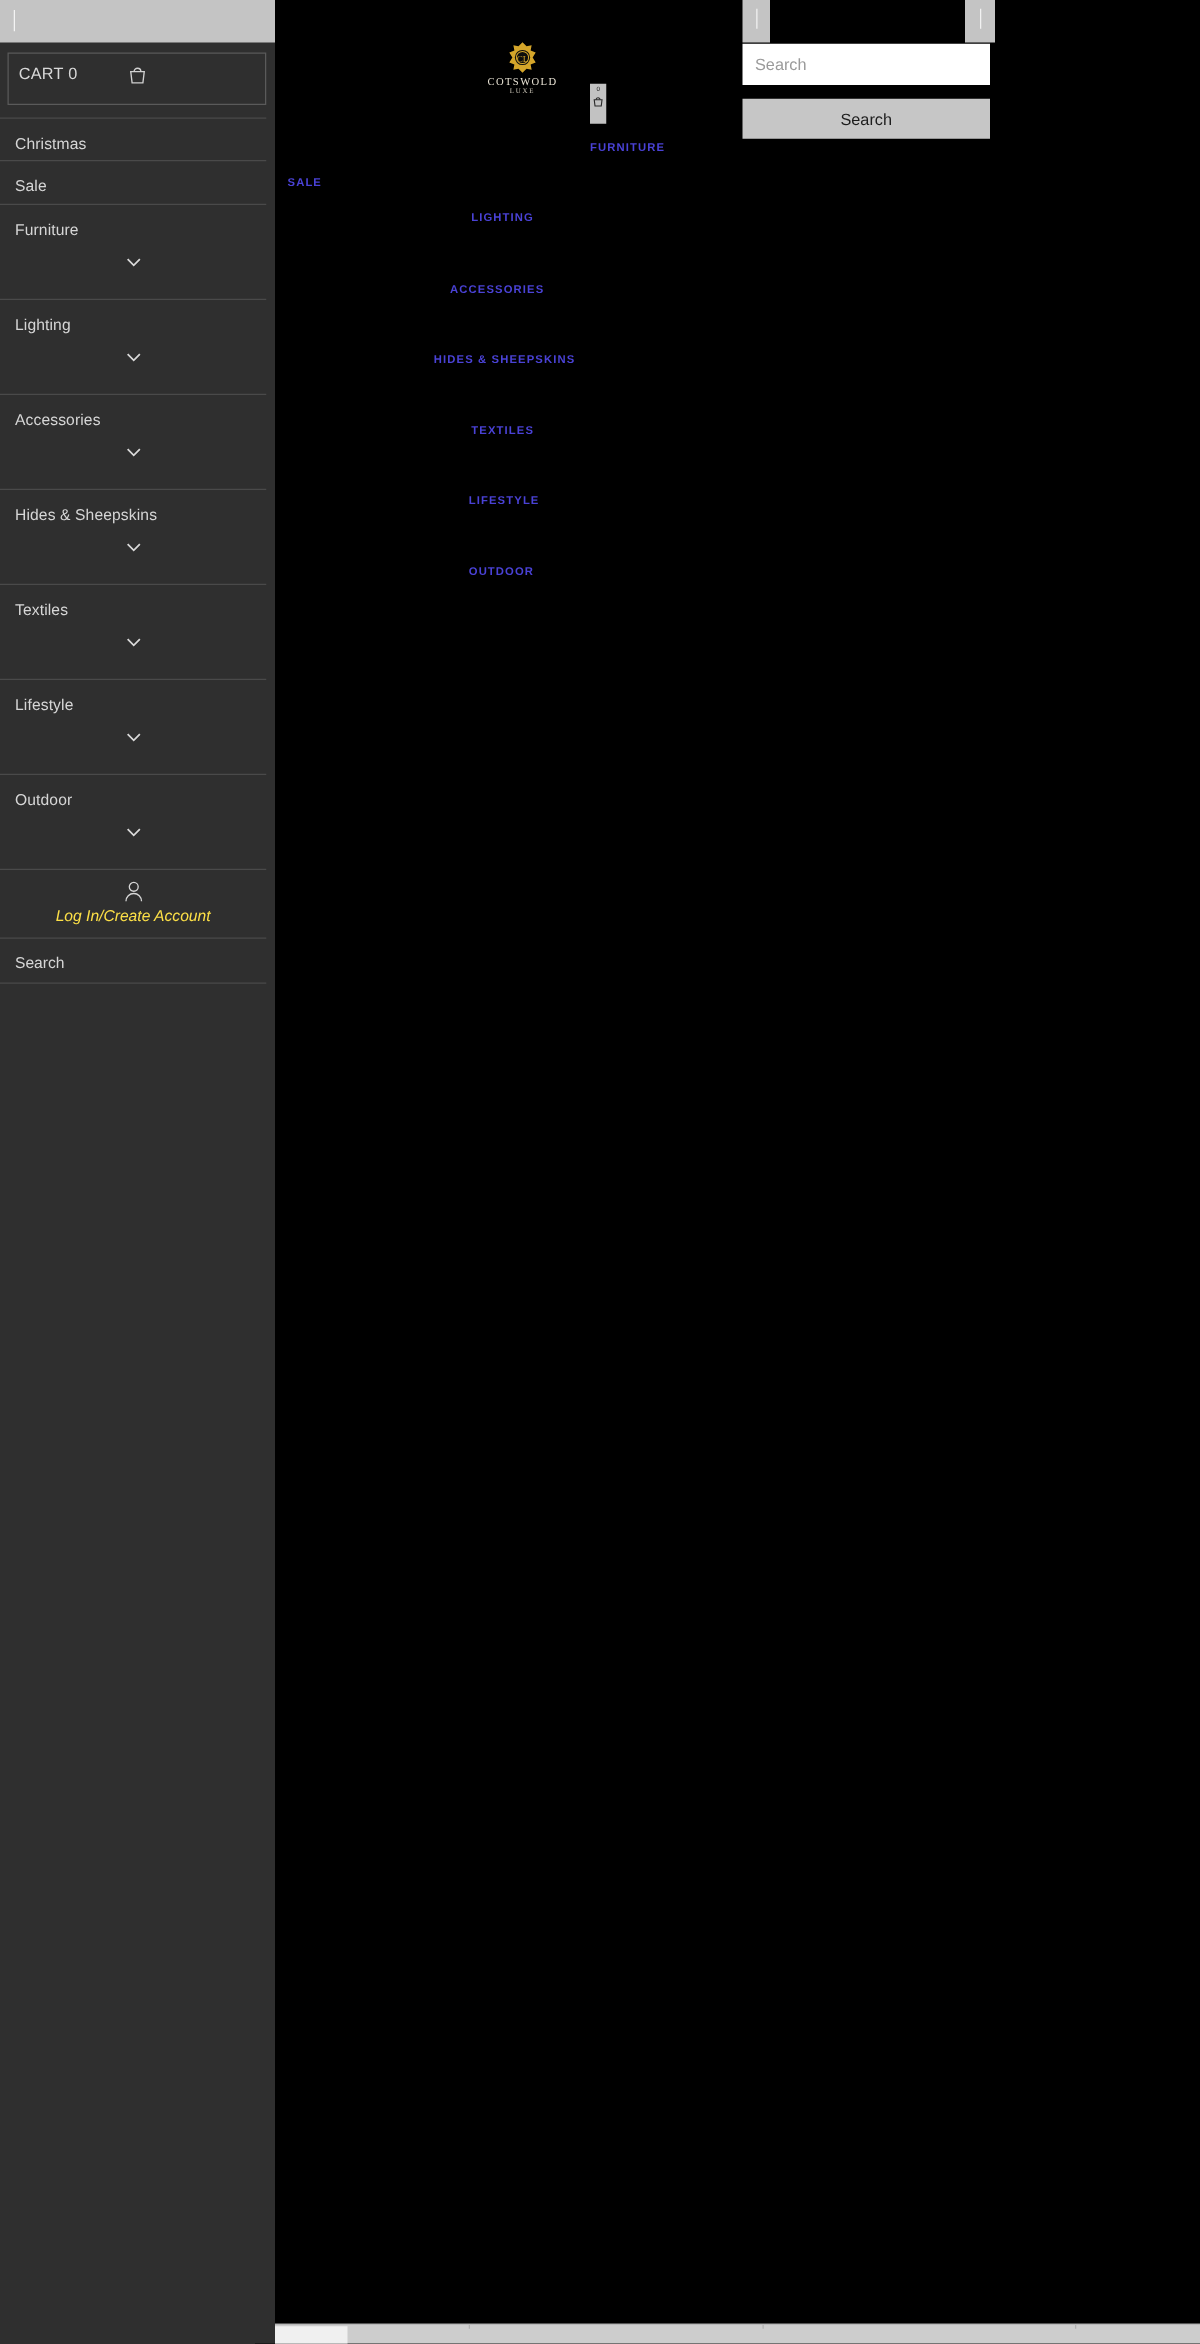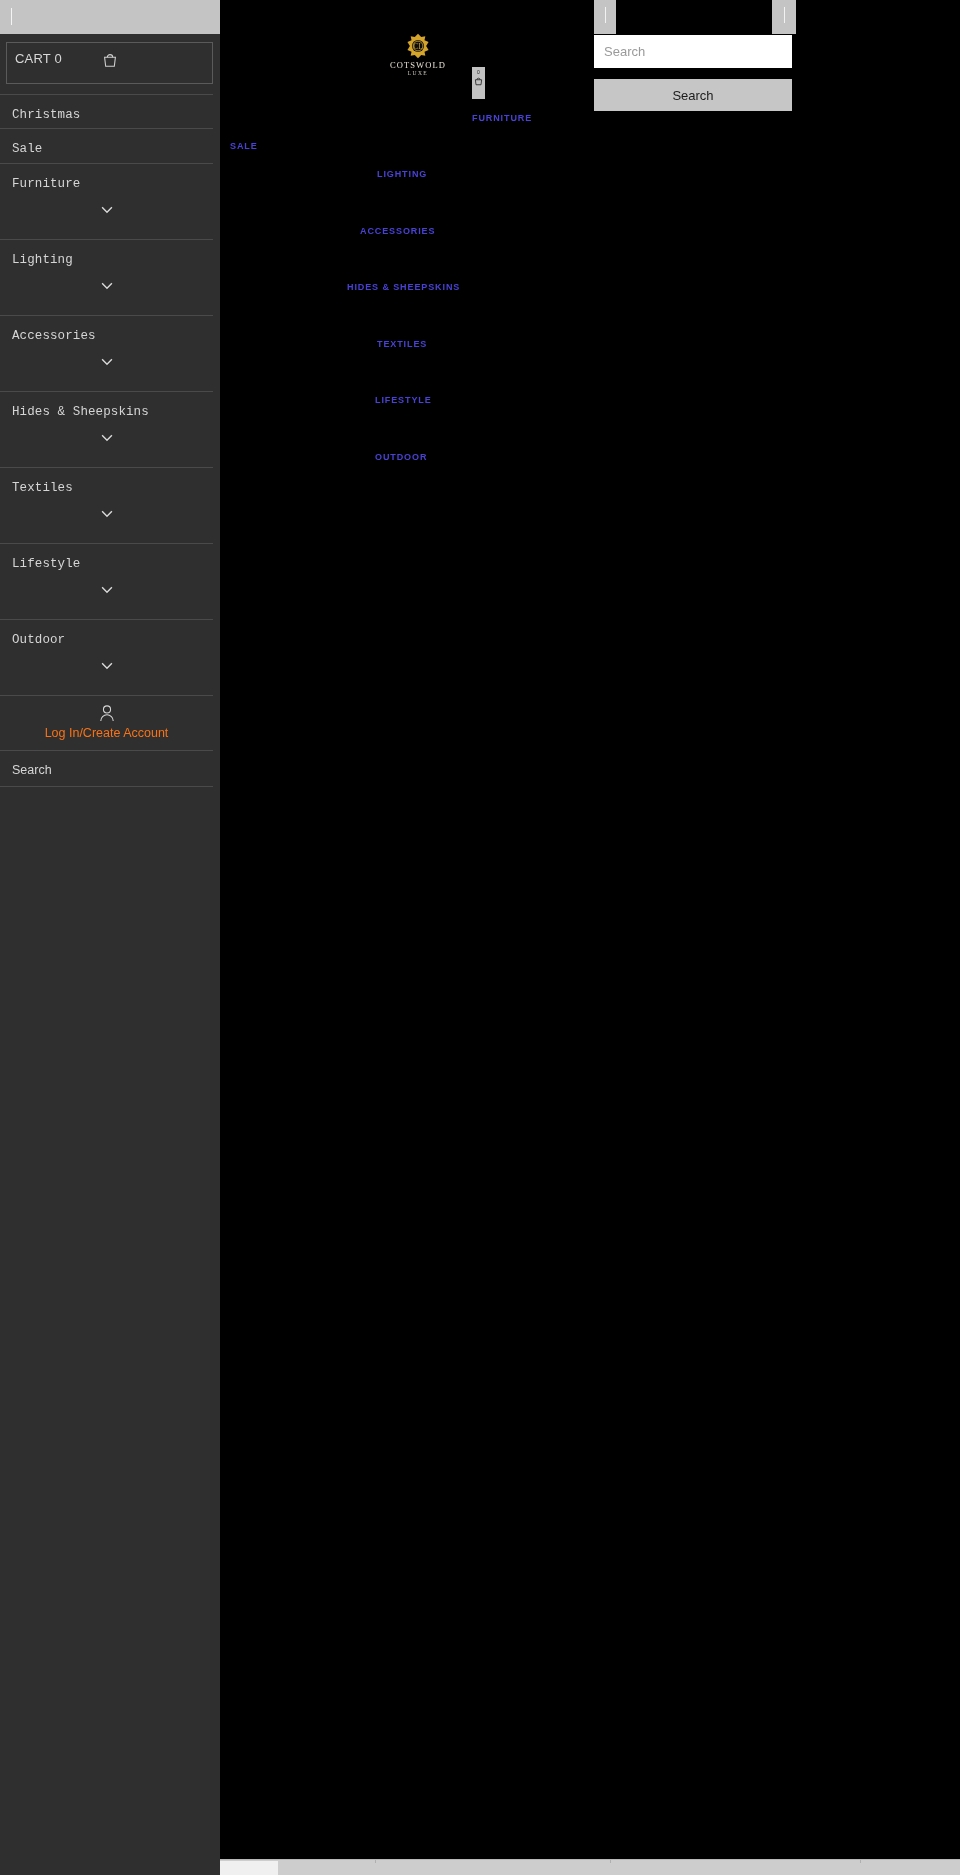--- a/index.html
+++ b/index.html
@@ -82,21 +82,20 @@
   }
   .sb-item:first-of-type { border-top: 1px solid #4a4a4a; }
   .sb-item .lbl {
     position: absolute;
     left: 12px;
     top: 13px;
     font-size: 12.5px;
     color: #d6d6d6;
     letter-spacing: 0.1px;
     white-space: nowrap;
-    font-family: Liberation Mono, monospace;
   }
   .sb-item.plain { height: 35px; }
   .sb-item.expandable { height: 76px; }
   .sb-item .chev {
     position: absolute;
     left: 50%;
     transform: translateX(-50%);
     top: 42px;
     width: 13px;
     height: 8px;
@@ -116,21 +115,22 @@
     top: 8px;
     width: 16px;
     height: 18px;
   }
   .sb-account .acct-label {
     position: absolute;
     width: 100%;
     text-align: center;
     top: 30px;
     font-size: 12.5px;
-    color: #f97316;
+    color: #fde047;
+    font-style: italic;
   }
 
   .sb-search {
     position: relative;
     width: 213px;
     height: 36px;
     border-bottom: 1px solid #4a4a4a;
     box-sizing: border-box;
   }
   .sb-search .lbl {

